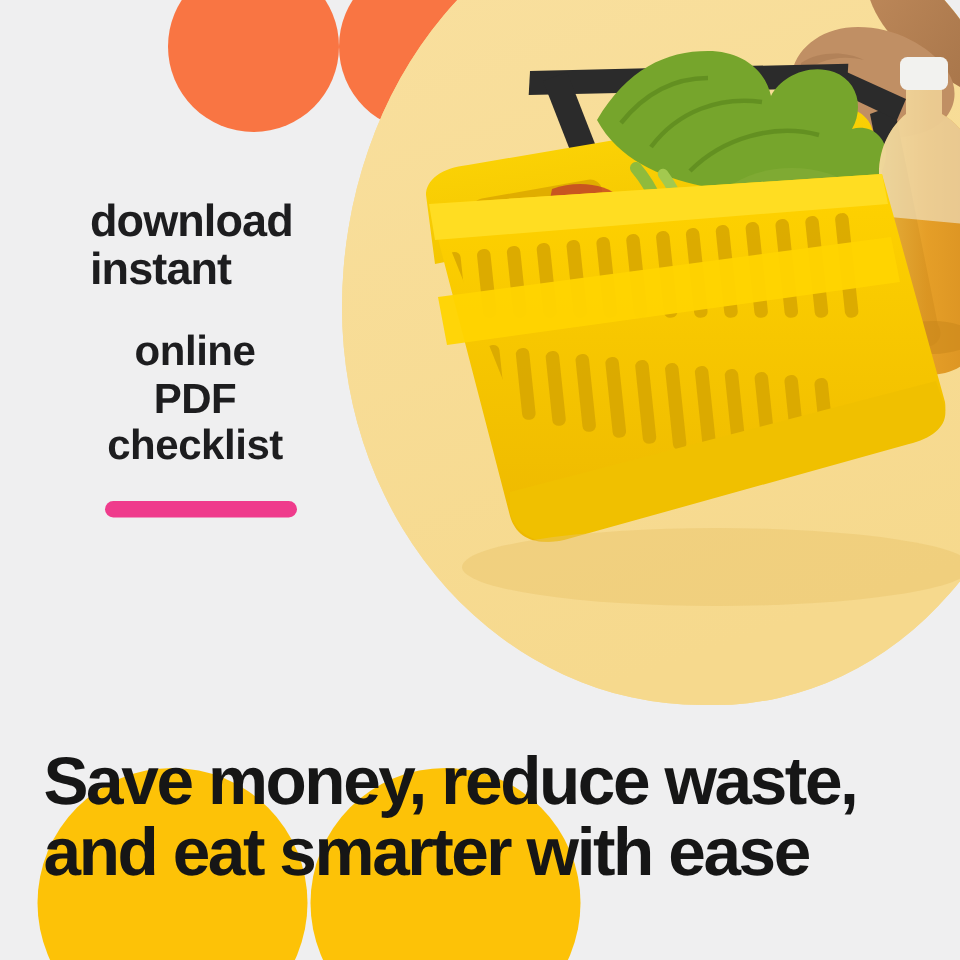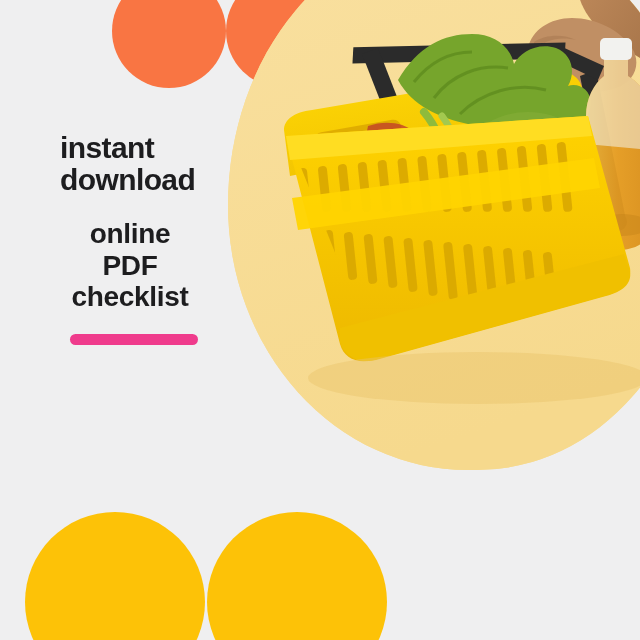--- a/index.html
+++ b/index.html
@@ -243,26 +243,30 @@
         <path d="M64,268 L366,228 L372,258 L70,300 Z" fill="#ffd400" opacity="0.95"></path>
 
         <path d="M112,398 L396,324 L402,342 C404,354 394,362 378,366 L148,430 C130,434 116,426 112,412 Z" fill="#f0c000"></path>
 
         <ellipse cx="250" cy="448" rx="170" ry="26" fill="#e9c46a" opacity="0.45"></ellipse>
       </svg>
     </div>
   </div>
 
   <div class="text-col">
+    <p class="eyebrow-line">download</p>
     <p class="eyebrow-line">instant</p>
-    <p class="eyebrow-line">download</p>
     <p class="subhead">
       <span>online PDF</span>
       <span>checklist</span>
     </p>
     <div class="accent-bar" style="background:#ef3b8c"></div>
   </div>
 
   <div class="deco-circle yellow-1" style="background:#fdc207"></div>
   <div class="deco-circle yellow-2" style="background:#fdc207"></div>
 
+  <h1 class="headline">
+    <span>Save money, reduce waste,</span>
+    <span>and eat smarter with ease</span>
+  </h1>
 
 </div>
 
 </body></html>

